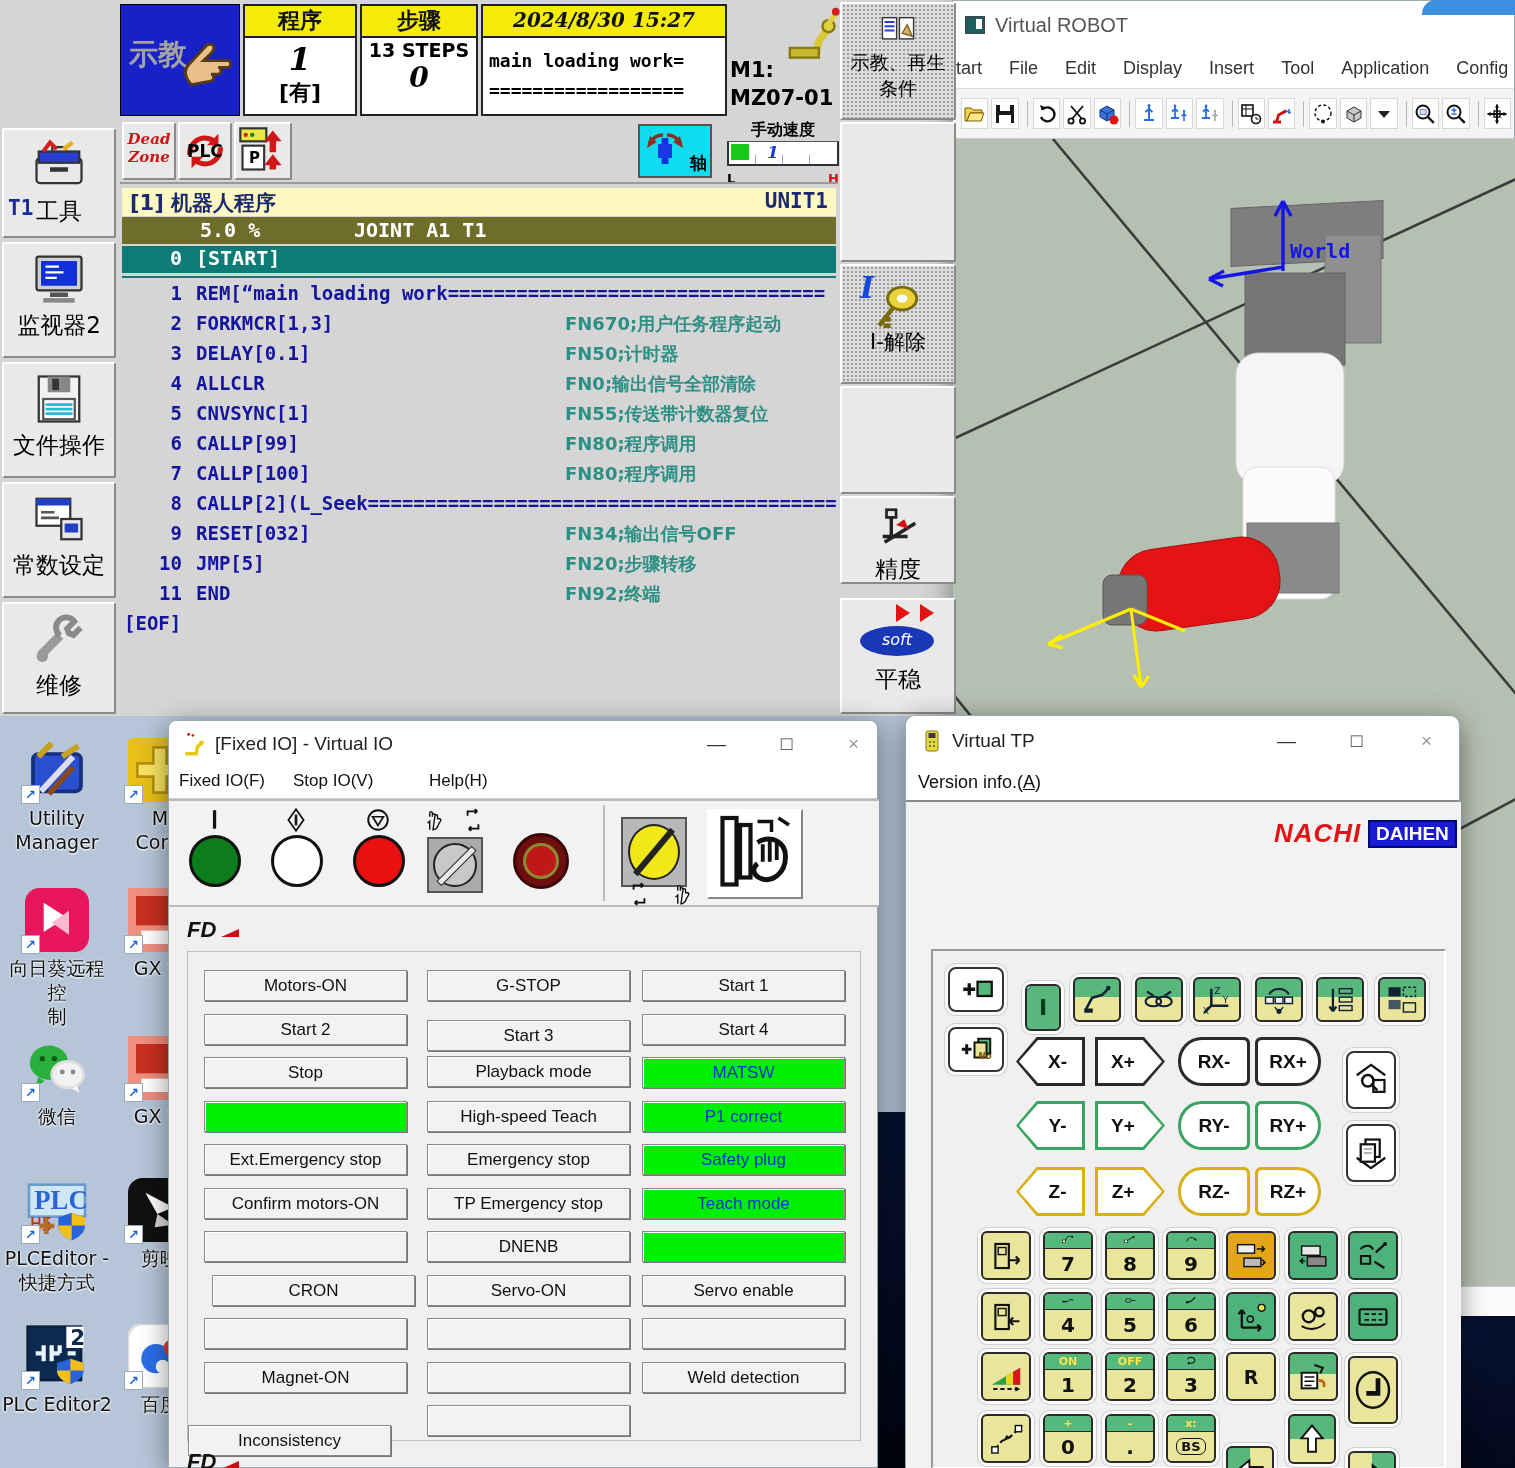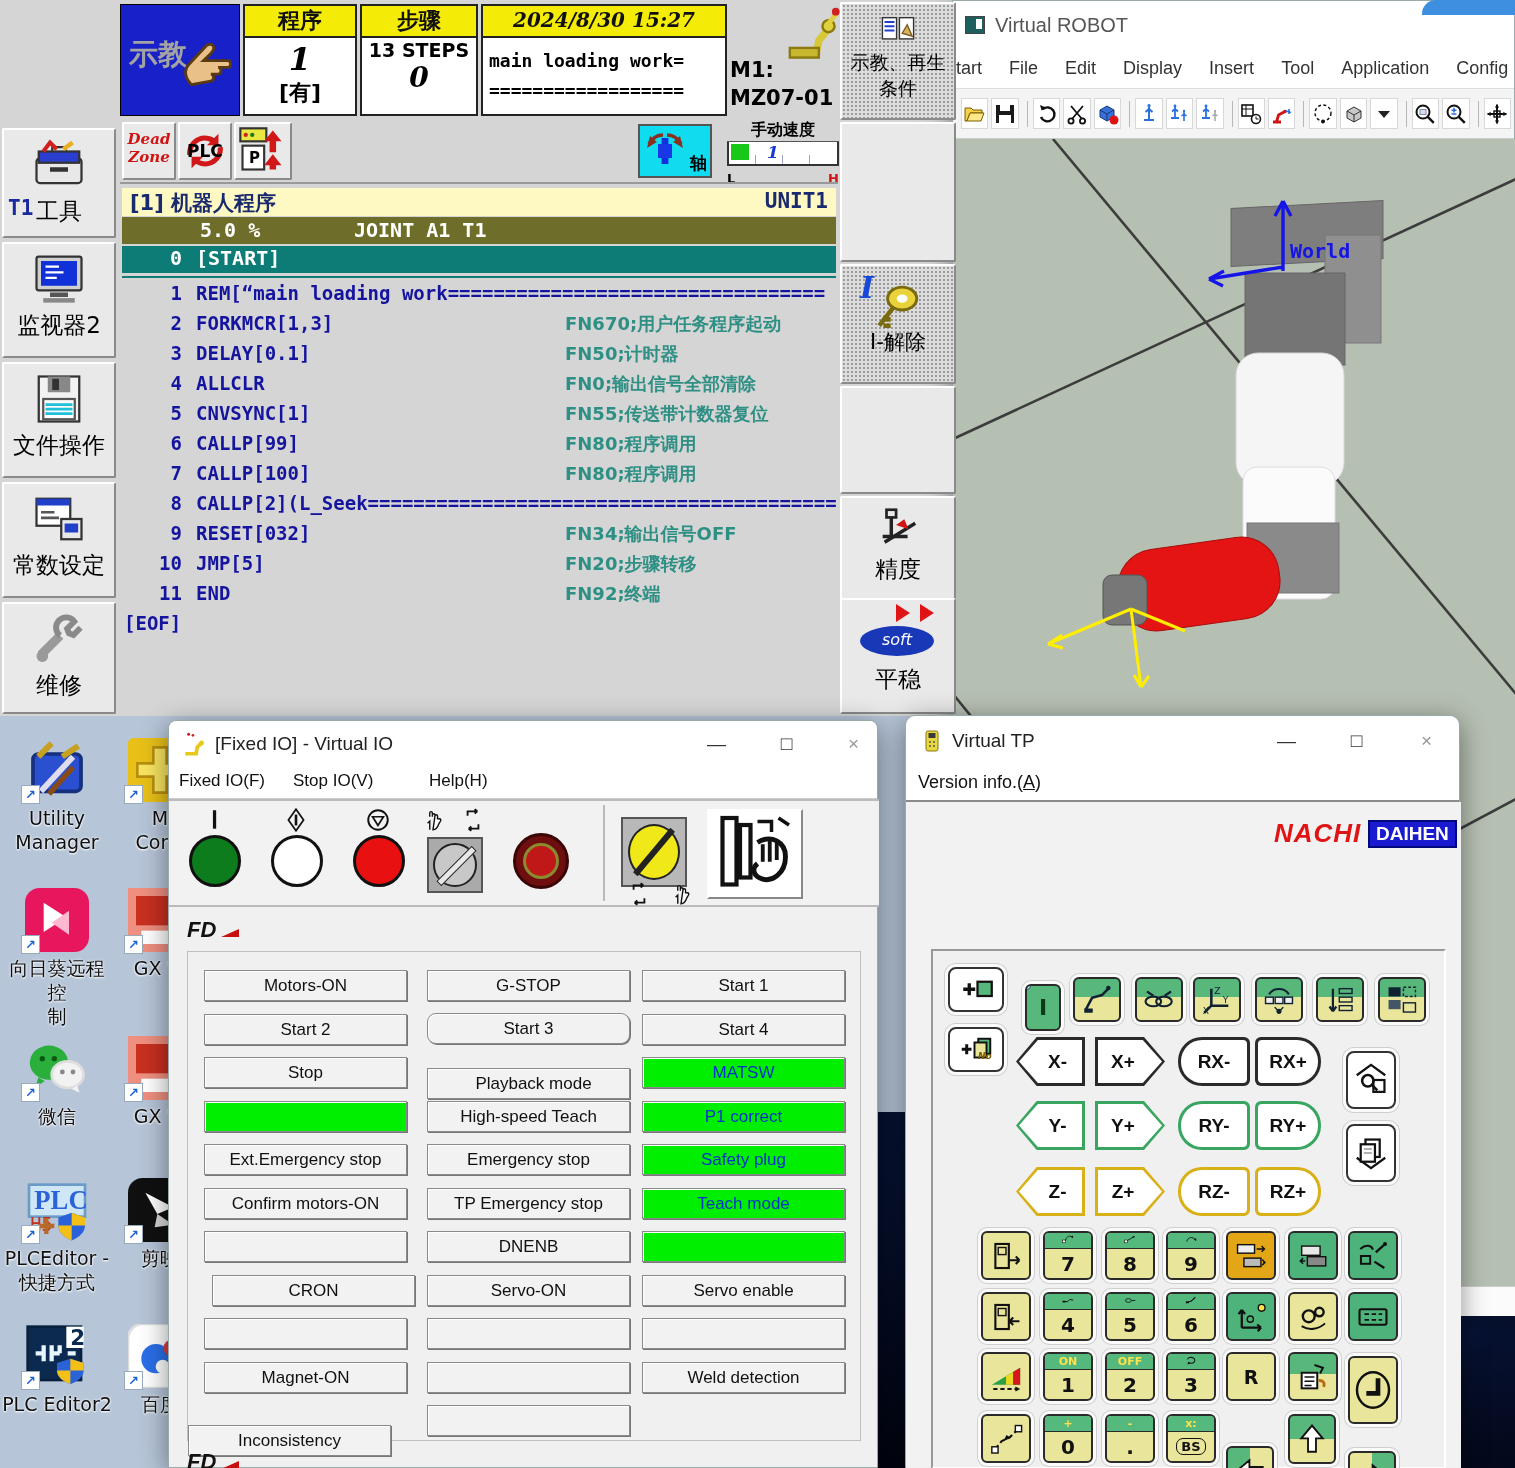--- a/index.html
+++ b/index.html
@@ -590,21 +590,21 @@
     <svg viewBox="0 0 24 24" style="position:absolute;left:28px;top:8px;width:56px;height:50px">
             <ellipse cx="14" cy="7" rx="7" ry="5.5" fill="#ead23a" stroke="#7a6a10" stroke-width="1.4"></ellipse>
             <ellipse cx="14" cy="7" rx="2.6" ry="2" fill="#fff"></ellipse>
             <path d="M10 11l-7 9m1.5-3h4m-3.5 3h3.5" stroke="#7a6a10" stroke-width="2.2" fill="none"></path>
           </svg>
     <span style="position:absolute;left:18px;top:4px;color:#1848d8;font-weight:bold;font-style:italic;font-size:30px;font-family:'DejaVu Serif',serif">I</span>
    </div>
    <div class="rlabel">I-解除</div>
   </div>
   <div class="rbtn btn3d" style="top:386px;height:108px"></div>
-  <div class="rbtn btn3d" style="top:496px;height:104px">
+  <div class="rbtn btn3d" style="top:496px;height:88px">
    <svg viewBox="0 0 24 24" style="width:52px;height:46px;margin-top:6px">
           <rect x="6" y="3" width="5" height="4" fill="none" stroke="#222" stroke-width="1.4"></rect>
           <path d="M8.5 7v10M4 17h13" stroke="#222" stroke-width="1.8" fill="none"></path>
           <path d="M5 20L21 10" stroke="#222" stroke-width="1.8"></path>
           <path d="M11 11l6.5 2.2-2.2-5.2z" fill="#d01414"></path>
         </svg>
    <div class="rlabel" style="font-size:23px">精度</div>
   </div>
   <div class="rbtn btn3d" style="top:598px;height:116px">
    <div style="position:relative;height:64px">
@@ -699,24 +699,24 @@
           </svg>
    </div>
   </div>
   <div class="fdlogo" style="left:18px;top:196px">FD</div>
   <div class="fdflag" style="left:52px;top:200px"></div>
   <div id="fio-panel">
         <div class="iobtn" style="left: 16px; top: 18px;">Motors-ON</div>
         <div class="iobtn" style="left: 239px; top: 18px;">G-STOP</div>
         <div class="iobtn" style="left: 454px; top: 18px;">Start 1</div>
         <div class="iobtn" style="left: 16px; top: 61.5px;">Start 2</div>
-        <div class="iobtn" style="left: 239px; top: 61px; border-radius: 9px;">Start 3</div>
+        <div class="iobtn" style="left: 239px; top: 68px;">Start 3</div>
         <div class="iobtn" style="left: 454px; top: 61.5px;">Start 4</div>
         <div class="iobtn" style="left: 16px; top: 105px;">Stop</div>
-        <div class="iobtn" style="left: 239px; top: 116px; padding-left: 10px;">Playback mode</div>
+        <div class="iobtn" style="left: 239px; top: 104px; padding-left: 10px;">Playback mode</div>
         <div class="iobtn green" style="left: 454px; top: 105px;">MATSW</div>
         <div class="iobtn green" style="left: 16px; top: 148.5px;"></div>
         <div class="iobtn" style="left: 239px; top: 148.5px;">High-speed Teach</div>
         <div class="iobtn green" style="left: 454px; top: 148.5px;">P1 correct</div>
         <div class="iobtn" style="left: 16px; top: 192px;">Ext.Emergency stop</div>
         <div class="iobtn" style="left: 239px; top: 192px;">Emergency stop</div>
         <div class="iobtn green" style="left: 454px; top: 192px;">Safety plug</div>
         <div class="iobtn" style="left: 16px; top: 235.5px;">Confirm motors-ON</div>
         <div class="iobtn" style="left: 239px; top: 235.5px;">TP Emergency stop</div>
         <div class="iobtn green" style="left: 454px; top: 235.5px;">Teach mode</div>

